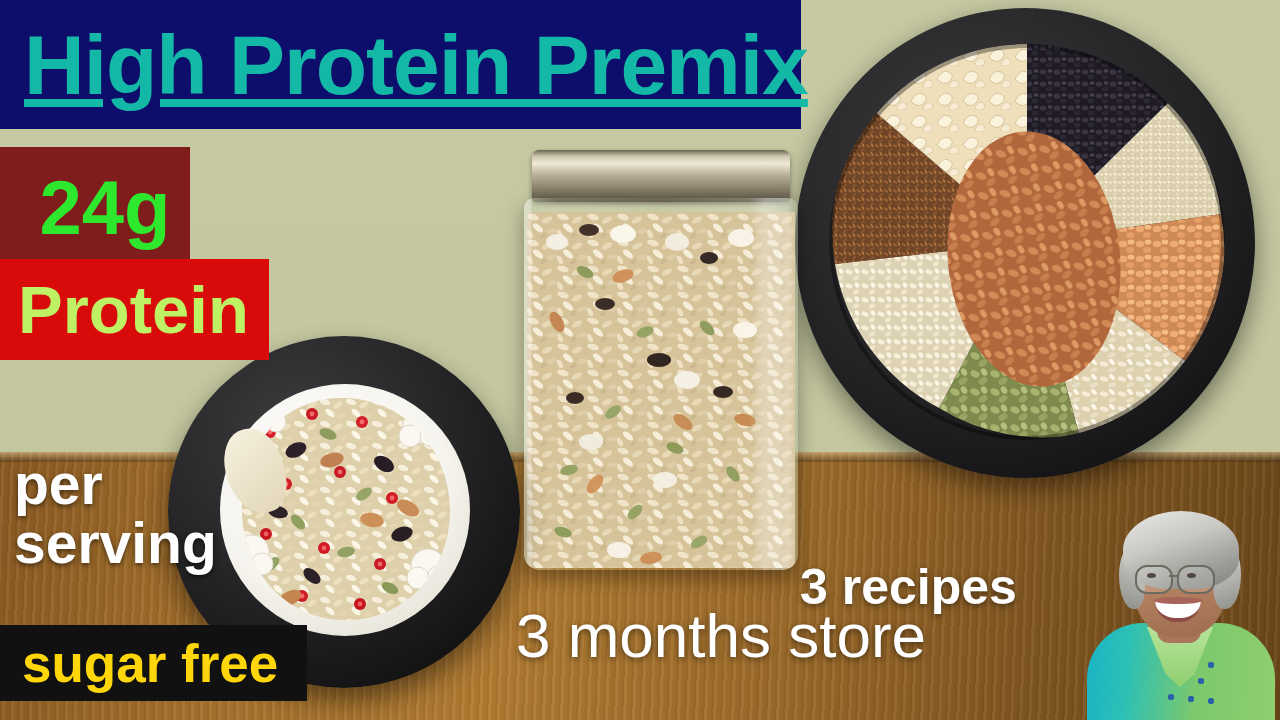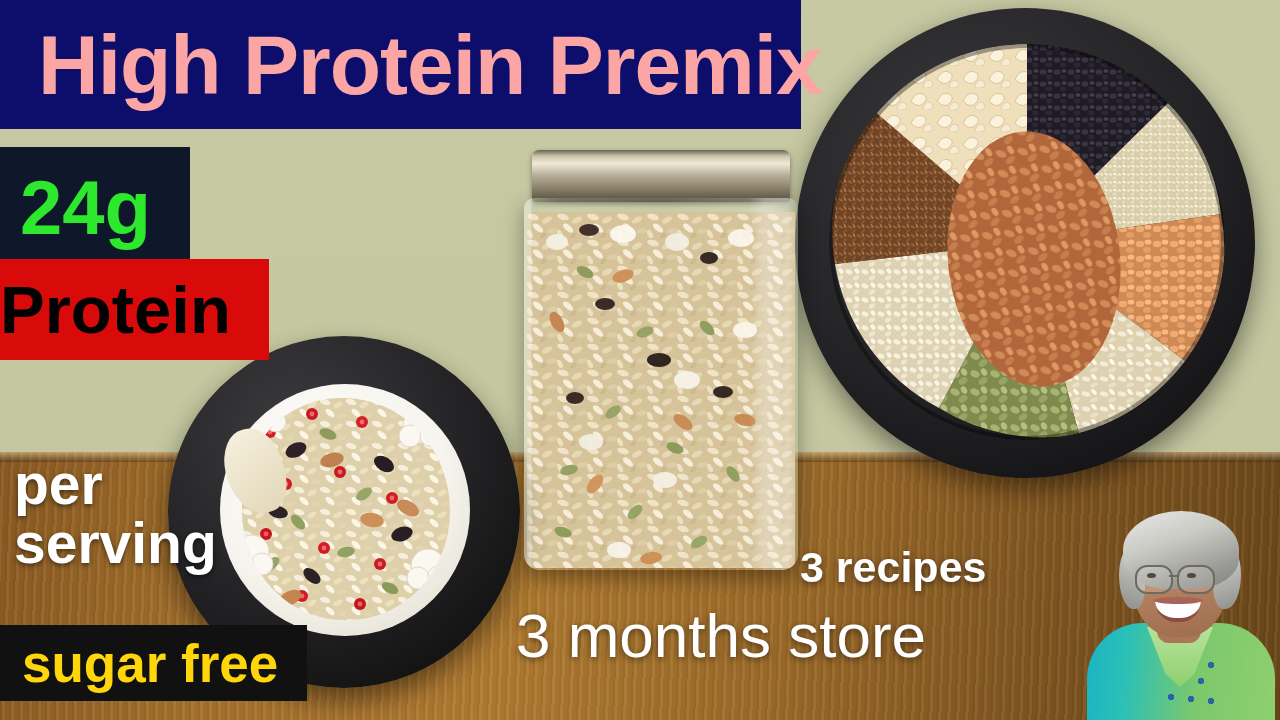--- a/index.html
+++ b/index.html
@@ -119,51 +119,51 @@
       radial-gradient(circle 3px at 10px 42px,#2b63a8 99%,transparent),
       radial-gradient(circle 3px at 30px 44px,#2b63a8 99%,transparent),
       radial-gradient(circle 3px at 50px 46px,#2b63a8 99%,transparent);}
 
   
   .title-bar{
     position:absolute;left:0;top:0;width:801px;height:129px;background:#0d0d6b;
     display:flex;align-items:center;
   }
   .title-bar span{
-    color:#fca5a5;font-size:84px;font-weight:700;letter-spacing:-1px;
-    padding-left:38px;line-height:1;white-space:nowrap;
+    color:#14b8a6;font-size:84px;font-weight:700;letter-spacing:-1px;
+    padding-left:24px;line-height:1;white-space:nowrap;text-decoration:underline;
   }
   .grams-bar{
-    position:absolute;left:0;top:147px;width:190px;height:121px;background:#0f172a;
-    display:flex;align-items:center;
+    position:absolute;left:0;top:147px;width:190px;height:121px;background:#7f1d1d;
+    display:flex;align-items:center;justify-content:center;
   }
   .grams-bar span{
     color:#2de82d;font-size:76px;font-weight:700;padding-left:20px;line-height:1;
   }
   .protein-bar{
     position:absolute;left:0;top:259px;width:269px;height:101px;background:#d90a0a;
     display:flex;align-items:center;
   }
   .protein-bar span{
-    color:#000000;font-size:67px;font-weight:700;line-height:1;
+    color:#bef264;font-size:67px;font-weight:700;padding-left:18px;line-height:1;
   }
   .per-serving{
     position:absolute;left:14px;top:455px;width:300px;color:#fff;
     font-size:57px;font-weight:700;line-height:1.03;
     text-shadow:0 2px 5px rgba(0,0,0,.55);
   }
   .sugar-bar{
     position:absolute;left:0;top:625px;width:307px;height:76px;background:#111;
     display:flex;align-items:center;
   }
   .sugar-bar span{
     color:#ffd60a;font-size:53px;font-weight:700;padding-left:22px;line-height:1;
   }
   .recipes-line{
-    position:absolute;left:800px;top:546px;color:#fff;font-size:43px;font-weight:700;
+    position:absolute;left:800px;top:562px;color:#fff;font-size:50px;font-weight:700;
     line-height:1;white-space:nowrap;text-shadow:0 2px 6px rgba(0,0,0,.5);
   }
   .months-line{
     position:absolute;left:516px;top:605px;color:#fff;font-size:62px;font-weight:400;
     line-height:1;white-space:nowrap;text-shadow:0 2px 6px rgba(0,0,0,.5);
   }
 </style>
 </head>
 <body>
 

